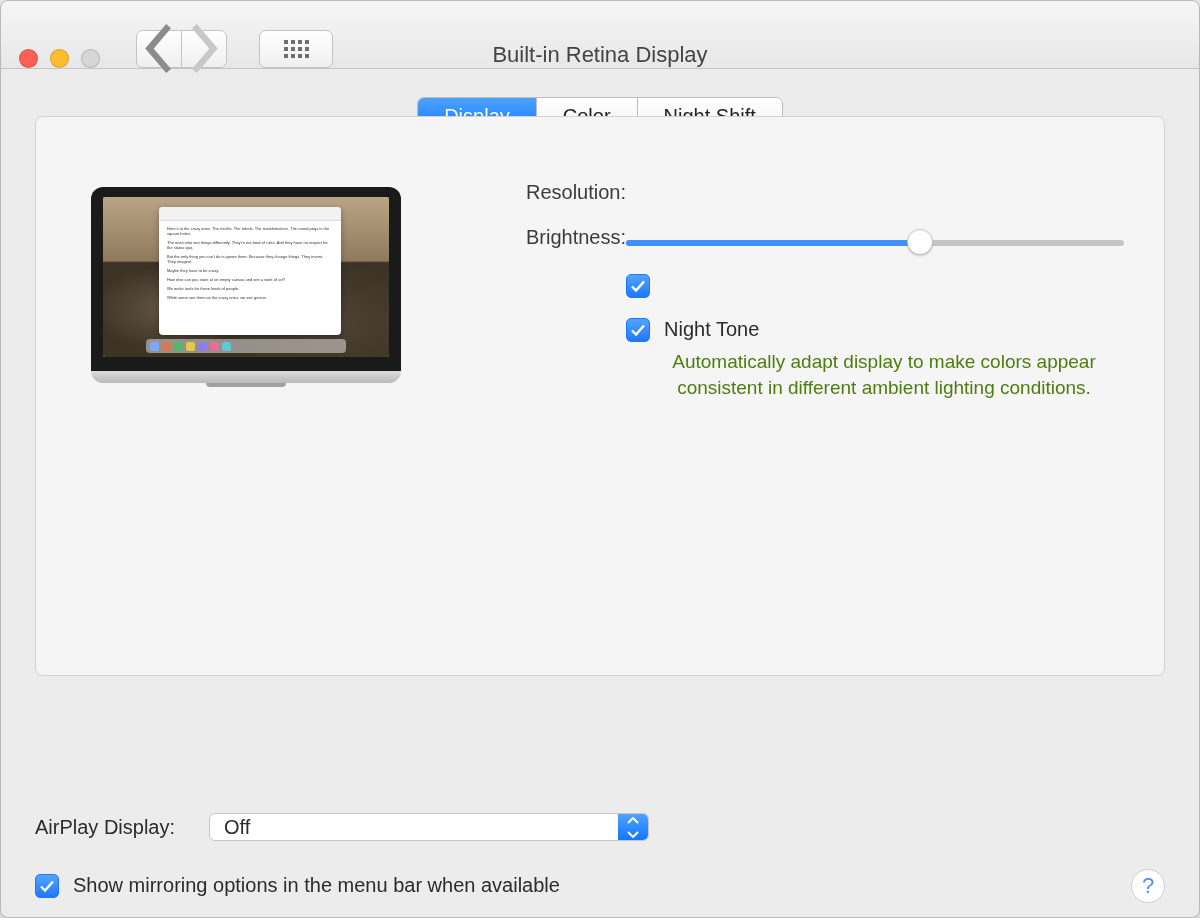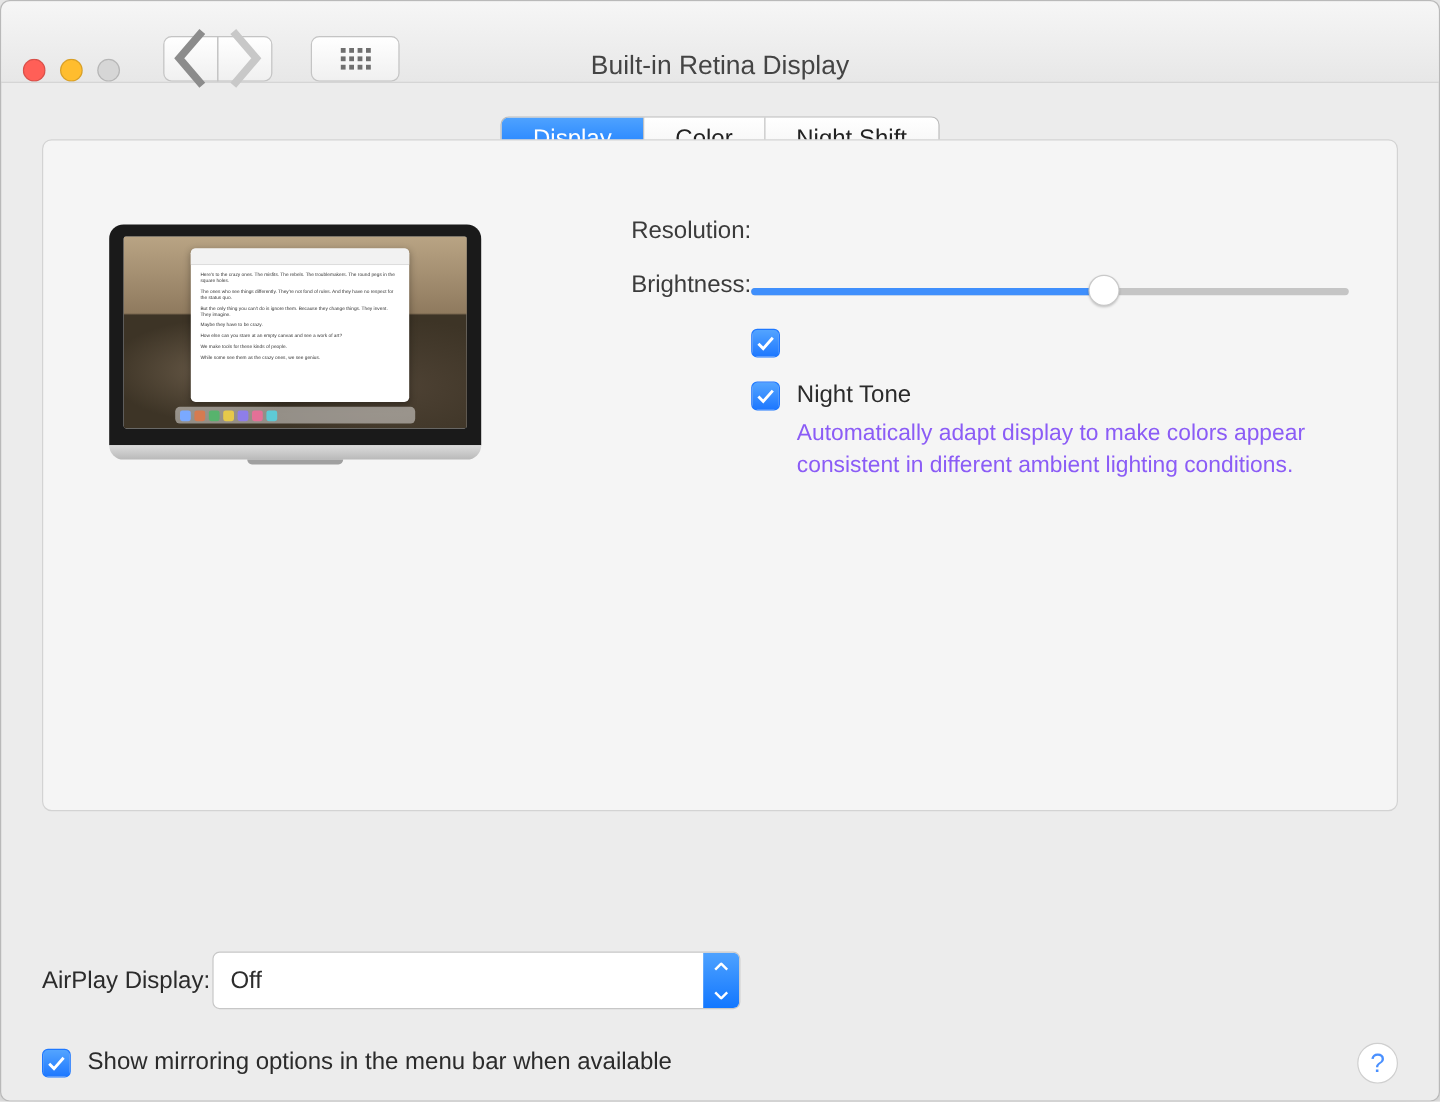--- a/index.html
+++ b/index.html
@@ -140,26 +140,26 @@
   .fill  { position:absolute;left:0;top:10px;height:6px;border-radius:3px;background:#3f8ffc;width:59%;}
   .thumb-dot{position:absolute;top:-1px;left:59%;transform:translateX(-50%);
     width:26px;height:26px;border-radius:50%;background:#fff;border:1px solid #c9c9c9;
     box-shadow:0 1px 2px rgba(0,0,0,.2);cursor:pointer;}
 
   .chk { display:flex; align-items:flex-start; gap:14px; margin-top:20px;}
   .chkbox{width:24px;height:24px;border-radius:5px;border:1px solid #1e78ff;
     background:linear-gradient(#53a4ff,#1e78ff);display:flex;align-items:center;justify-content:center;cursor:pointer;flex:none;}
   .chkbox svg{width:16px;height:16px;}
   .chk-body{flex:1;}
-  .chk-desc{color:#8b5cf6;font-size:19px;margin-top:8px;line-height:1.35;max-width:440px;}
+  .chk-desc{color:#4d7c0f;font-size:19px;margin-top:8px;line-height:1.35;max-width:440px;text-align:center;}
 
   .footer { padding:24px 34px 14px; }
-  .airplay-row{display:flex;align-items:center;gap:2px;margin-bottom:28px;}
+  .airplay-row{display:flex;align-items:center;gap:34px;margin-bottom:28px;}
   .select{
-    width:440px;height:48px;border:1px solid #c7c7c7;border-radius:6px;
+    width:440px;height:28px;border:1px solid #c7c7c7;border-radius:6px;
     background:#fff;display:flex;align-items:center;overflow:hidden;cursor:pointer;
   }
   .select-val{flex:1;padding:0 14px;color:#2d2d2d;}
   .stepper{width:30px;height:100%;background:linear-gradient(#4ea2ff,#1277ff);
     display:flex;flex-direction:column;}
   .stepper div{flex:1;display:flex;align-items:center;justify-content:center;color:#fff;}
   .stepper svg{width:12px;height:8px;}
   .footer-row{display:flex;align-items:center;justify-content:space-between;}
   .help{
     width:34px;height:34px;border-radius:50%;border:1px solid #cfcfcf;

